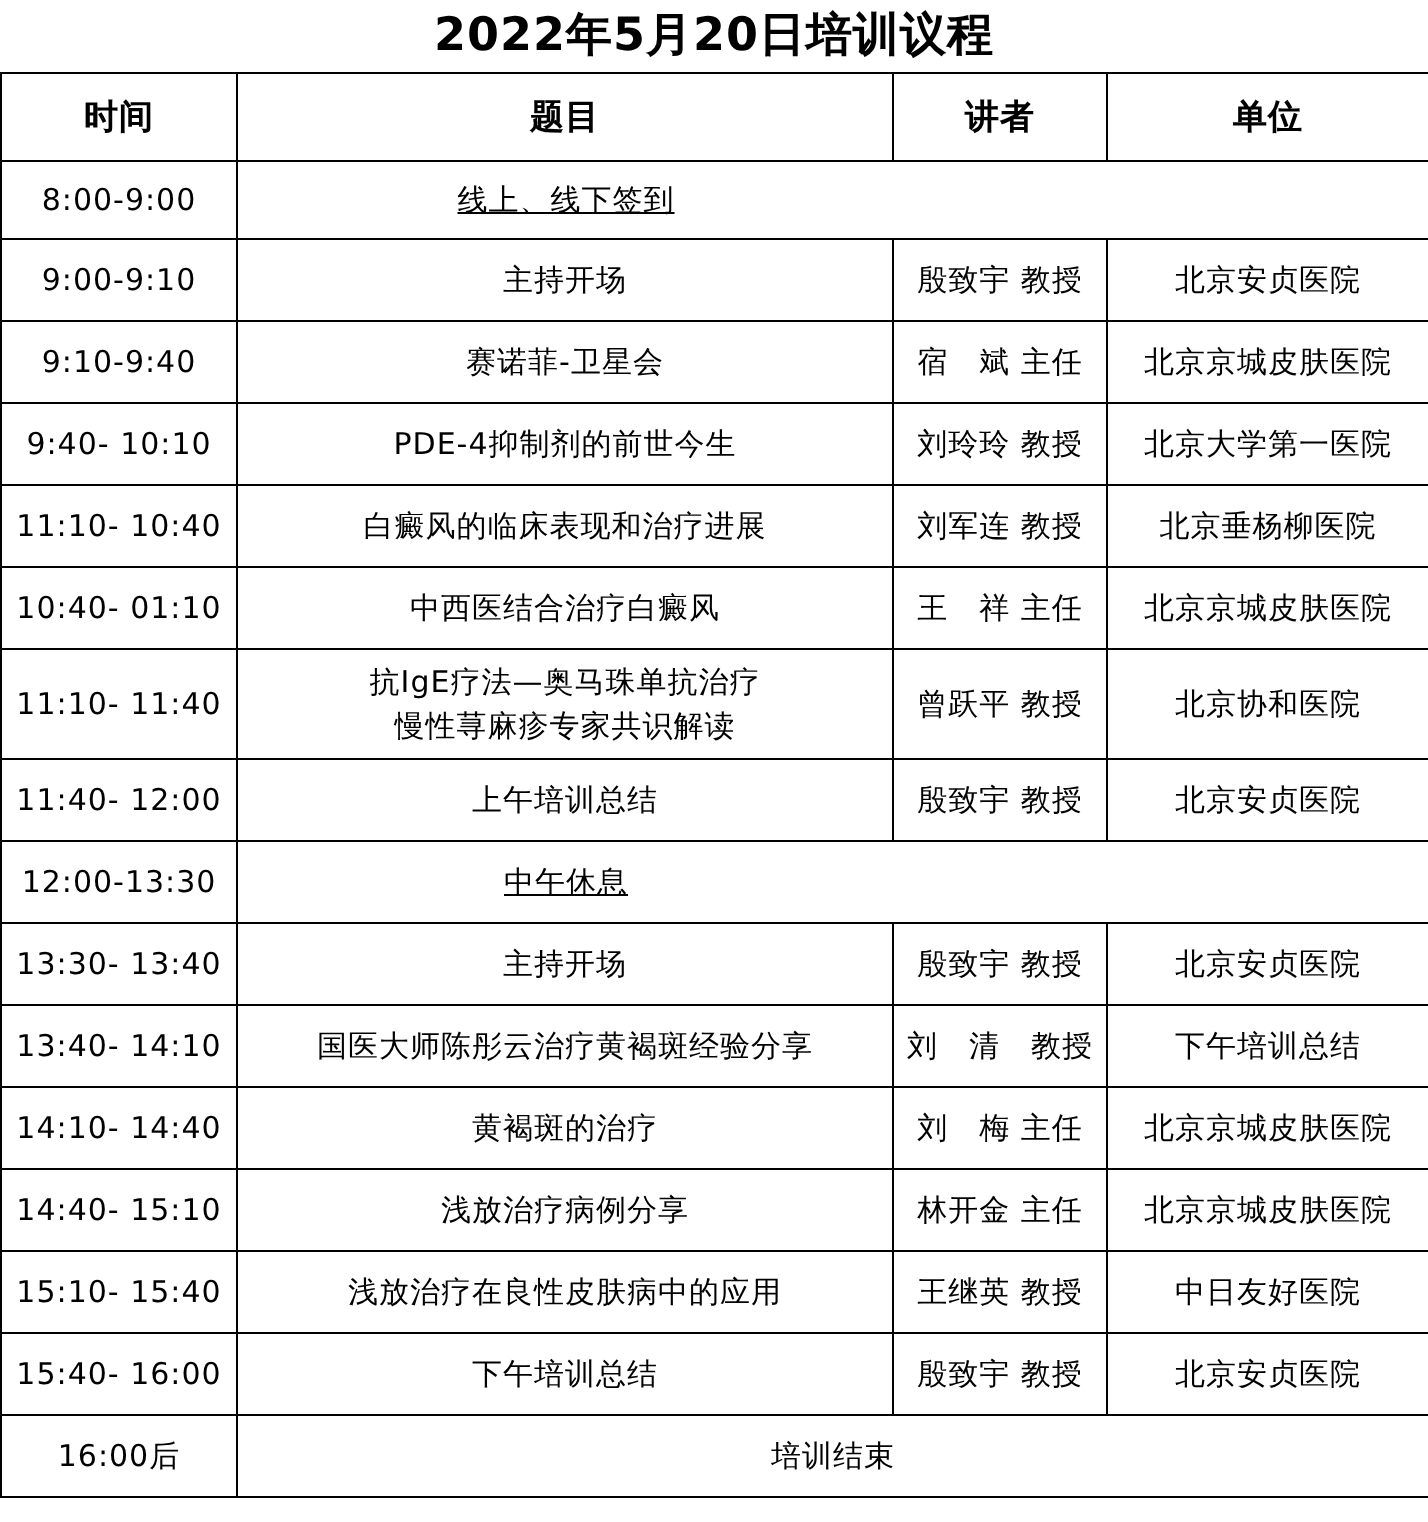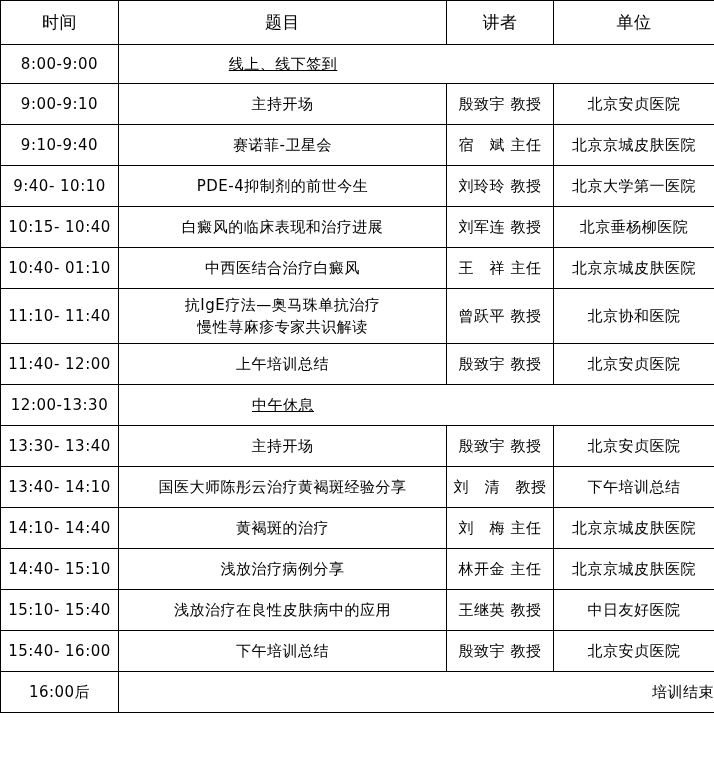--- a/index.html
+++ b/index.html
@@ -36,52 +36,53 @@
     padding: 0;
     margin: 0;
     text-align: center;
     vertical-align: middle;
     font-size: 15px;
     letter-spacing: 0.5px;
     overflow: hidden;
   }
   table.agenda th {
     font-size: 17px;
-    font-weight: normal;
+    font-weight: bold;
     height: 43px;
   }
   table.agenda tbody tr { height: 41px; }
   table.agenda tbody tr.tall { height: 55px; }
   table.agenda tbody tr.short { height: 39px; margin-left: 36px; }
   .col-time { width: 118px; }
   .col-topic { width: 328px; }
   .col-speaker { width: 107px; }
   .col-org { width: 161px; }
   td.merged-cell { text-align: left; }
   .span-topic {
     width: 328px;
     text-align: center;
     text-decoration: underline;
   }
   .span-full {
     width: 100%;
-    text-align: right;
+    text-align: center;
   }
   .topic-line { line-height: 22px; }
   .misspell {
     text-decoration-style: wavy;
     text-decoration-color: #e03030;
     text-decoration-thickness: 1px;
     text-underline-offset: 3px;
   }
 </style>
 </head>
 <body>
 
 <div class="page">
+  <h1 class="page-title">2022年5月20日培训议程</h1>
   <table class="agenda">
     <colgroup>
       <col class="col-time">
       <col class="col-topic">
       <col class="col-speaker">
       <col class="col-org">
     </colgroup>
     <thead>
       <tr>
         <th>时间</th>
@@ -109,21 +110,21 @@
           <td>宿　斌 主任</td>
           <td>北京京城皮肤医院</td>
         </tr>
         <tr>
           <td>9:40- 10:10</td>
           <td>PDE-4抑制剂的前世今生</td>
           <td>刘玲玲 教授</td>
           <td>北京大学第一医院</td>
         </tr>
         <tr>
-          <td>10:15- 10:40</td>
+          <td>11:10- 10:40</td>
           <td>白癜风的临床表现和治疗进展</td>
           <td>刘军连 教授</td>
           <td>北京垂杨柳医院</td>
         </tr>
         <tr>
           <td>10:40- 01:10</td>
           <td>中西医结合治疗白癜风</td>
           <td>王　祥 主任</td>
           <td>北京京城皮肤医院</td>
         </tr>

